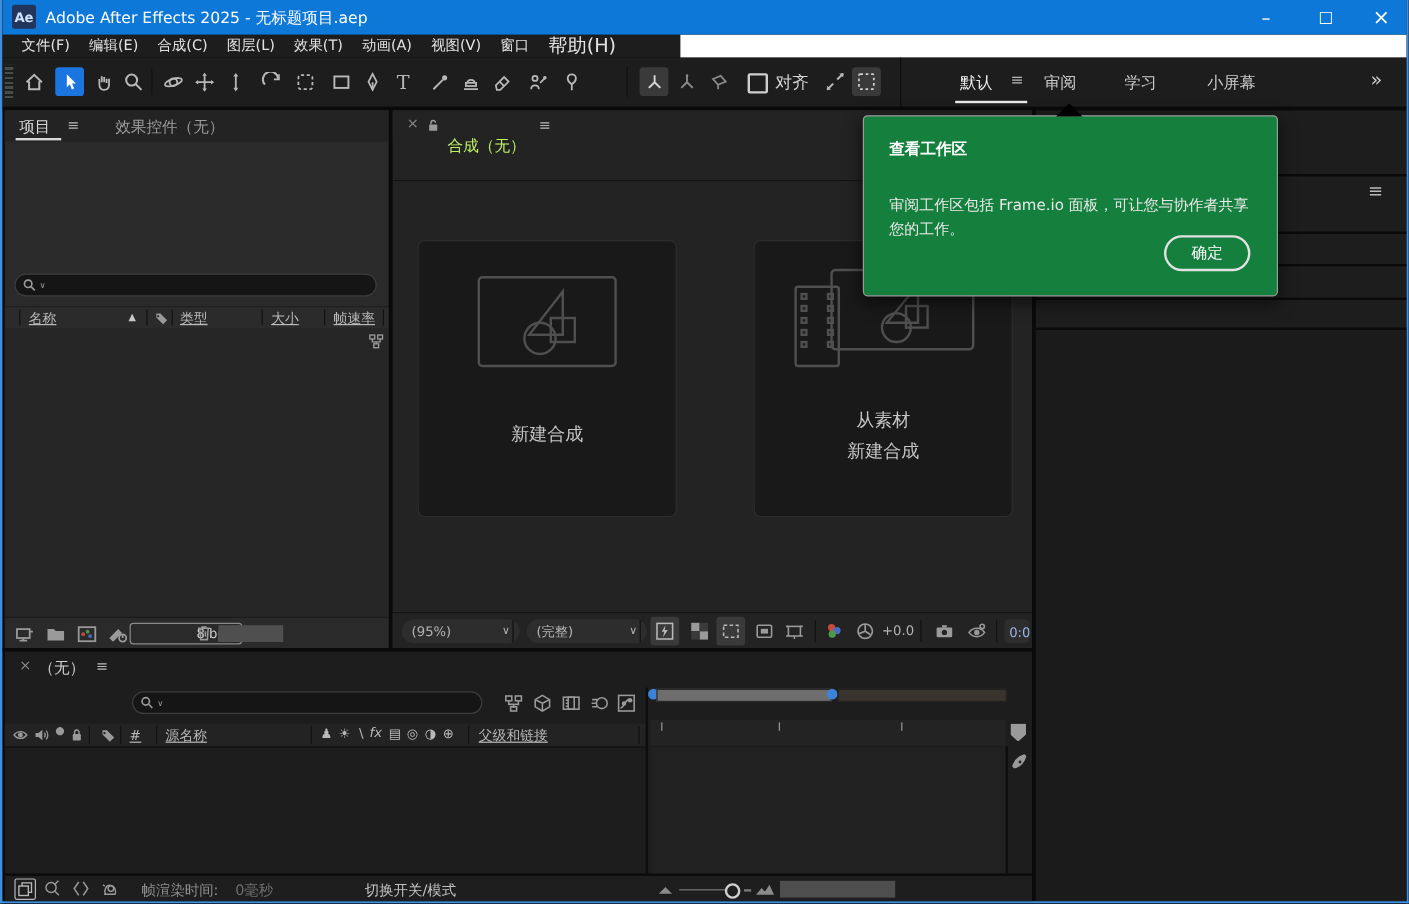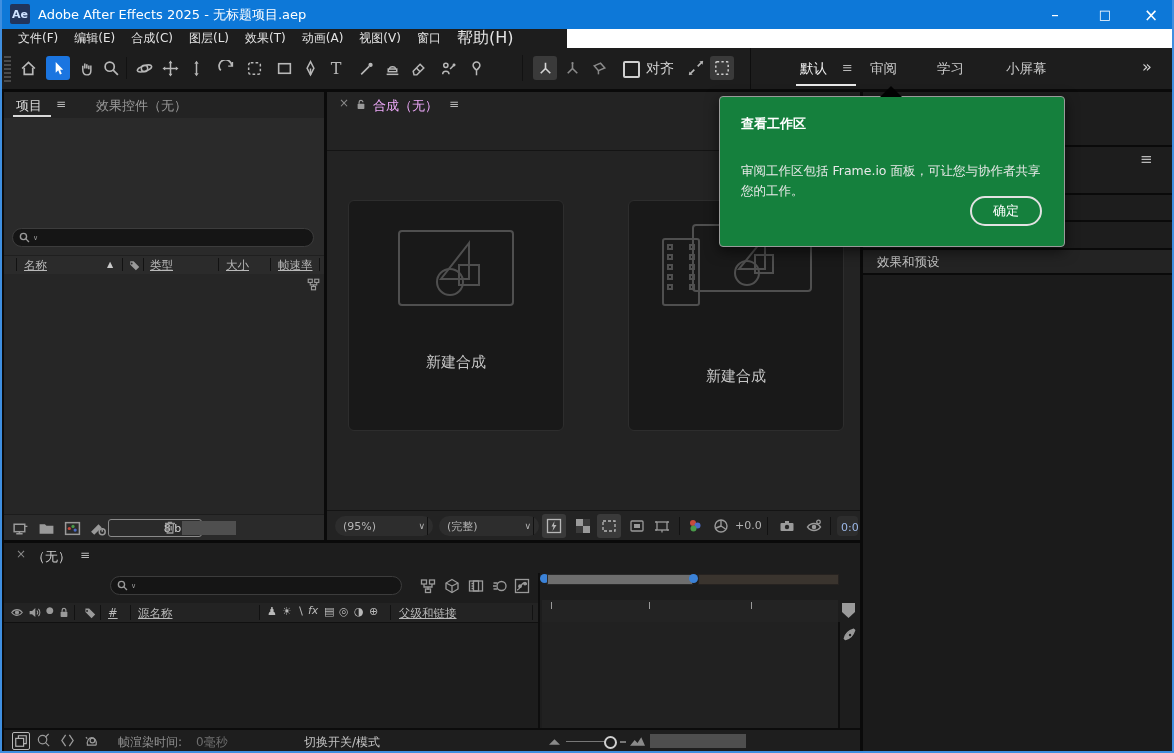--- a/index.html
+++ b/index.html
@@ -284,21 +284,21 @@
 
   <div class="abs" style="left:325px;top:92px;width:533px;height:448px;background:#232323;">
     <div class="abs" style="left:0;top:0;width:533px;height:26px;background:#232323;">
       <span class="abs" style="left:12px;top:4px;color:#8a8a8a;font-size:12px;">×</span>
       <span class="abs ic" style="left:28px;top:6px;">
           <svg width="12" height="13" viewBox="0 0 16 16" fill="#9a9a9a">
             <rect x="3.5" y="7" width="9" height="7" rx="1"></rect>
             <path d="M5.5 7V5a2.5 2.5 0 015 0" fill="none" stroke="#9a9a9a" stroke-width="1.6"></path>
           </svg>
         </span>
-      <span class="abs txt" style="left:46px;top:5px;color:#f0abfc;font-size:13px;">合成（无）</span>
+      <span class="abs txt" style="left:46px;top:21px;color:#bef264;font-size:13px;">合成（无）</span>
       <span class="abs glyph" style="left:122px;top:5px;font-size:12px;">≡</span>
     </div>
     <div class="abs" style="left:0;top:58px;width:533px;height:1px;background:#141414;"></div>
 
     <div class="abs card" style="left:21px;top:108px;width:214px;height:229px;">
       <div class="abs ic" style="left:48px;top:28px;">
         <svg width="118" height="78" viewBox="0 0 118 78" fill="none" stroke="#4f4f4f" stroke-width="2">
             <rect x="2" y="2" width="114" height="74" rx="3"></rect>
             <path d="M72 14 44 50h28z"></path>
             <rect x="62" y="36" width="20" height="20"></rect>
@@ -321,20 +321,21 @@
           <rect x="29" y="22" width="4" height="4"></rect>
             <rect x="29" y="32" width="4" height="4"></rect>
             <rect x="29" y="42" width="4" height="4"></rect>
             <rect x="29" y="52" width="4" height="4"></rect>
             <rect x="29" y="62" width="4" height="4"></rect>
           <path d="M104 14 78 46h26z"></path>
             <rect x="94" y="32" width="18" height="18"></rect>
             <circle cx="86" cy="50" r="12"></circle>
         </svg>
       </div>
+      <div class="abs txt" style="left:0;top:140px;width:214px;text-align:center;color:#c6c6c6;font-size:15px;">从素材</div>
       <div class="abs txt" style="left:0;top:166px;width:214px;text-align:center;color:#c6c6c6;font-size:15px;">新建合成</div>
     </div>
 
     <div class="abs" style="left:0;top:418px;width:533px;height:30px;background:#232323;border-top:1px solid #141414;">
       <div class="abs dd" style="left:8px;top:5px;width:82px;height:20px;">
         <span>(95%)</span>
         <span style="font-size:9px;">∨</span>
       </div>
       <div class="vsep abs" style="left:100px;top:6px;height:18px;"></div>
       <div class="abs dd" style="left:112px;top:5px;width:84px;height:20px;">
@@ -409,23 +410,20 @@
       </div>
     </div>
   </div>
 
   <div class="abs" style="left:861px;top:92px;width:311px;height:659px;background:#1d1d1d;">
     <div class="abs hline" style="left:0;top:53px;width:311px;"></div>
     <div class="abs hline" style="left:0;top:101px;width:311px;"></div>
     <div class="abs hline" style="left:0;top:128px;width:311px;"></div>
     <div class="abs hline" style="left:0;top:156px;width:311px;"></div>
     <span class="abs glyph" style="left:277px;top:58px;font-size:15px;">≡</span>
-    <div class="abs" style="left:0;top:158px;width:311px;height:23px;background:#232323;">
-      <span class="txt" style="margin-left:14px;line-height:23px;color:#c4c4c4;font-size:12.5px;">效果和预设</span>
-    </div>
     <div class="abs hline" style="left:0;top:181px;width:311px;"></div>
     <div class="abs" style="left:0;top:183px;width:311px;height:476px;background:#1b1b1b;"></div>
   </div>
 
   <div class="abs" style="left:322px;top:92px;width:3px;height:448px;background:#0a0a0a;"></div>
   <div class="abs" style="left:858px;top:92px;width:3px;height:659px;background:#0a0a0a;"></div>
   <div class="abs" style="left:0;top:540px;width:858px;height:3px;background:#0a0a0a;"></div>
 
   <div class="abs" style="left:2px;top:543px;width:856px;height:185px;background:#1d1d1d;">
     <span class="abs" style="left:12px;top:4px;color:#8a8a8a;font-size:12px;">×</span>

